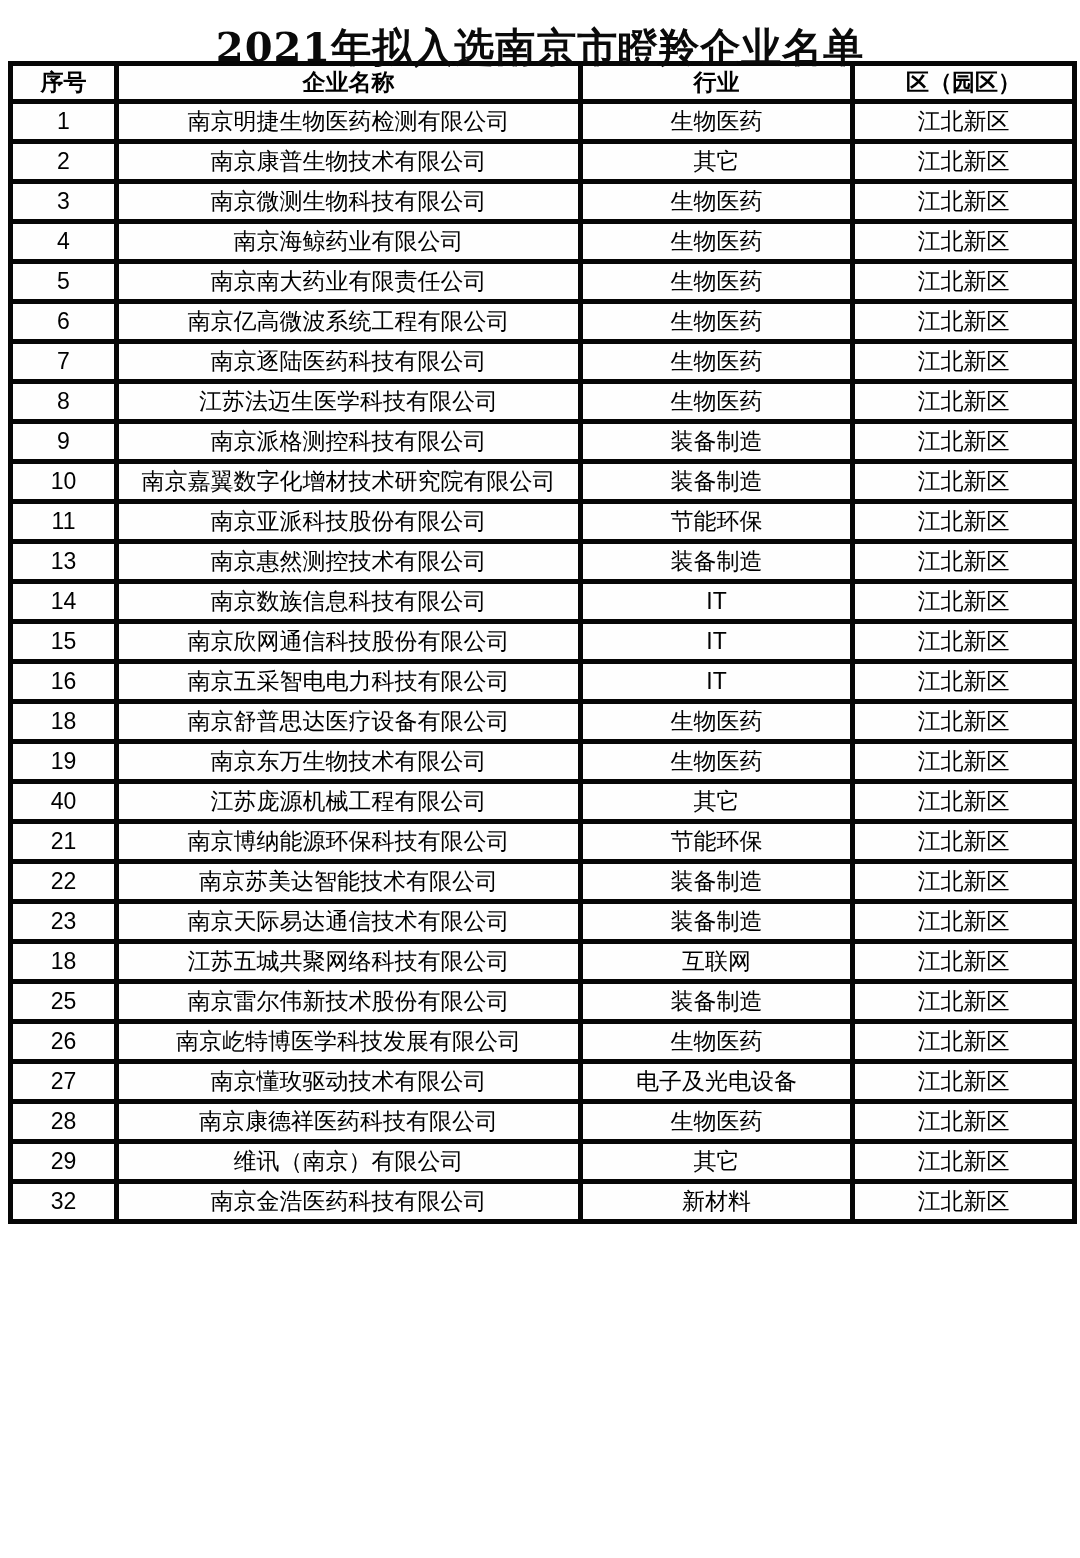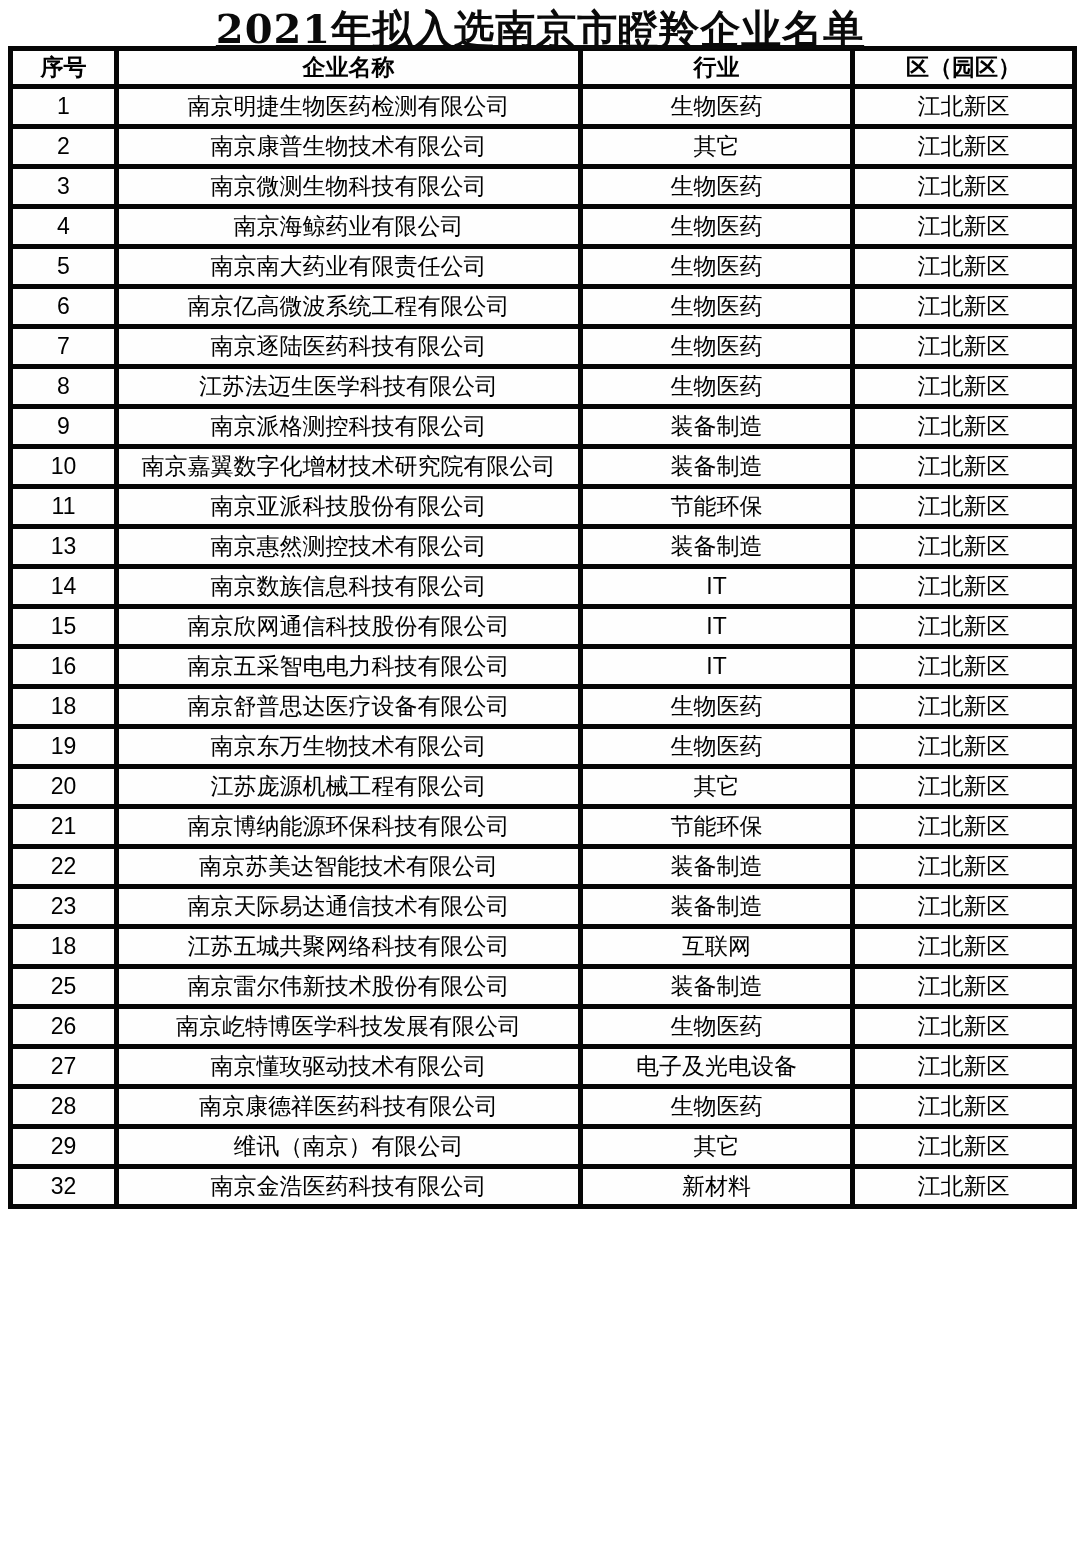--- a/index.html
+++ b/index.html
@@ -13,34 +13,33 @@
     color: #000000;
     overflow: hidden;
   }
   .page {
     width: 1080px;
     height: 1558px;
     background: #ffffff;
   }
   .title {
     margin: 0;
-    padding-top: 4px;
+    padding-top: 22px;
     height: 46px;
     text-align: center;
     font-family: "DejaVu Serif", "Liberation Serif", serif;
     font-weight: 700;
     font-size: 40px;
     line-height: 50px;
     letter-spacing: 1px;
     color: #0a0a0a;
-    text-decoration: underline;
   }
   table.list {
     width: 1064px;
-    margin: 0 8px;
+    margin: 15px 8px;
     border-collapse: collapse;
     table-layout: fixed;
   }
   table.list th,
   table.list td {
     border: 5px solid #060606;
     text-align: center;
     vertical-align: middle;
     padding: 0 4px;
     background: #fefefe;
@@ -181,21 +180,21 @@
           <td>生物医药</td>
           <td>江北新区</td>
         </tr>
         <tr>
           <td>19</td>
           <td>南京东万生物技术有限公司</td>
           <td>生物医药</td>
           <td>江北新区</td>
         </tr>
         <tr>
-          <td>20</td>
+          <td>40</td>
           <td>江苏庞源机械工程有限公司</td>
           <td>其它</td>
           <td>江北新区</td>
         </tr>
         <tr>
           <td>21</td>
           <td>南京博纳能源环保科技有限公司</td>
           <td>节能环保</td>
           <td>江北新区</td>
         </tr>

